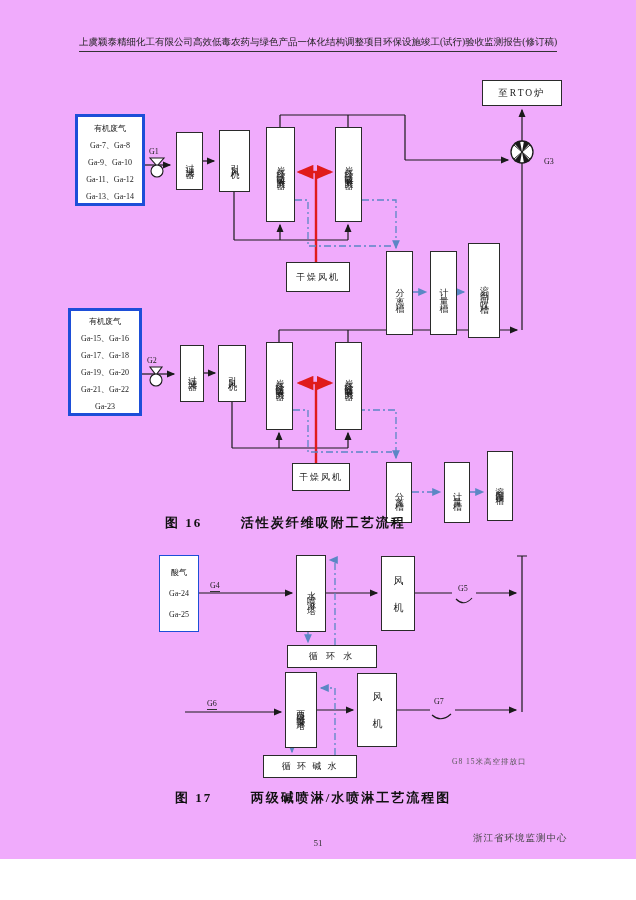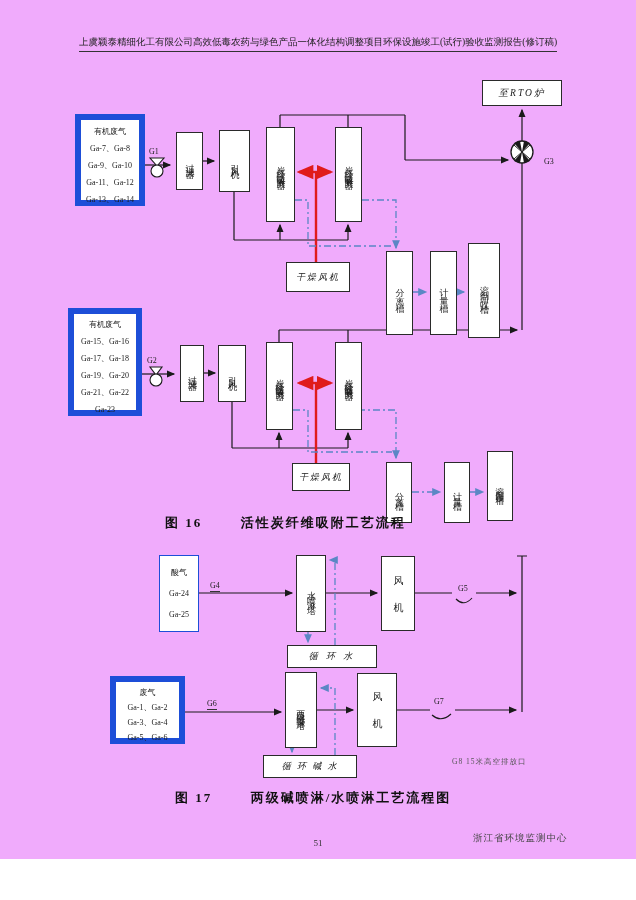--- a/index.html
+++ b/index.html
@@ -6,23 +6,23 @@
   #page{position:relative;width:636px;height:859px;background:#f0abfc;overflow:hidden;
         font-family:"Liberation Serif","DejaVu Serif",serif;color:#1b1b1b;}
   #wires{position:absolute;left:0;top:0;width:636px;height:900px;}
   .abs{position:absolute;}
   .hdr{position:absolute;left:0;right:0;top:36px;text-align:center;font-size:9.5px;color:#222;}
   .hdr span{display:inline-block;border-bottom:1px solid #333;padding-bottom:2px;}
   .box{position:absolute;border:1px solid #2a2a2a;background:#fff;box-sizing:border-box;}
   .vbox{display:flex;align-items:center;justify-content:center;
         writing-mode:vertical-lr;text-orientation:upright;
         font-size:9px;letter-spacing:3px;line-height:1;text-align:center;}
-  .srcbox{border:6px solid #1d4ed8;font-size:8px;text-align:center;}
+  .srcbox{border:3px solid #1d4ed8;font-size:8px;text-align:center;}
   .srcbox div{line-height:17px;white-space:nowrap;}
-  .hlab{display:flex;align-items:center;justify-content:center;font-size:9px;letter-spacing:2px;font-style:italic;}
+  .hlab{display:flex;align-items:center;justify-content:center;font-size:9px;letter-spacing:2px;}
   .glab{position:absolute;font-size:8px;color:#222;}
   .tick{border-bottom:1px solid #333;padding-bottom:1px;}
   .cap{position:absolute;font-size:13px;font-weight:bold;letter-spacing:2px;color:#111;white-space:nowrap;}
   .note{position:absolute;font-size:7.5px;color:#555;letter-spacing:1px;}
   .foot-page{position:absolute;left:0;right:0;top:838px;text-align:center;font-size:9px;color:#333;}
   .foot-org{position:absolute;left:473px;top:832px;font-size:9.5px;color:#444;letter-spacing:1px;}
 </style>
 </head>
 <body>
 
@@ -172,26 +172,20 @@
     <div style="line-height:21px;">酸气</div>
     <div style="line-height:21px;">Ga-24</div>
     <div style="line-height:21px;">Ga-25</div>
   </div>
   <div class="glab tick" style="left:210px;top:581px;">G4</div>
   <div class="box vbox" style="left:296px;top:555px;width:30px;height:77px;letter-spacing:5px;">水喷淋塔</div>
   <div class="box vbox" style="left:381px;top:556px;width:34px;height:75px;font-size:10px;letter-spacing:26px;">风机</div>
   <div class="glab" style="left:458px;top:584px;">G5</div>
   <div class="box hlab" style="left:287px;top:645px;width:90px;height:23px;font-size:9px;letter-spacing:3px;">循 环 水</div>
 
-  <div class="box srcbox" style="left:110px;top:676px;width:75px;height:68px;padding-top:3px;">
-    <div style="line-height:15px;">废气</div>
-    <div style="line-height:15px;">Ga-1、Ga-2</div>
-    <div style="line-height:15px;">Ga-3、Ga-4</div>
-    <div style="line-height:15px;">Ga-5、Ga-6</div>
-  </div>
   <div class="glab tick" style="left:207px;top:699px;">G6</div>
   <div class="box vbox" style="left:285px;top:672px;width:32px;height:76px;font-size:8.5px;letter-spacing:2.5px;">两级碱喷淋塔</div>
   <div class="box vbox" style="left:357px;top:673px;width:40px;height:74px;font-size:10px;letter-spacing:26px;">风机</div>
   <div class="glab" style="left:434px;top:697px;">G7</div>
   <div class="box hlab" style="left:263px;top:755px;width:94px;height:23px;font-size:9px;letter-spacing:2px;">循 环 碱 水</div>
   <div class="note" style="left:452px;top:757px;">G8 15米高空排放口</div>
 
   <div class="cap" style="left:175px;top:789px;">
     <span>图 17</span>
     <span style="display:inline-block;width:28px;"></span>

